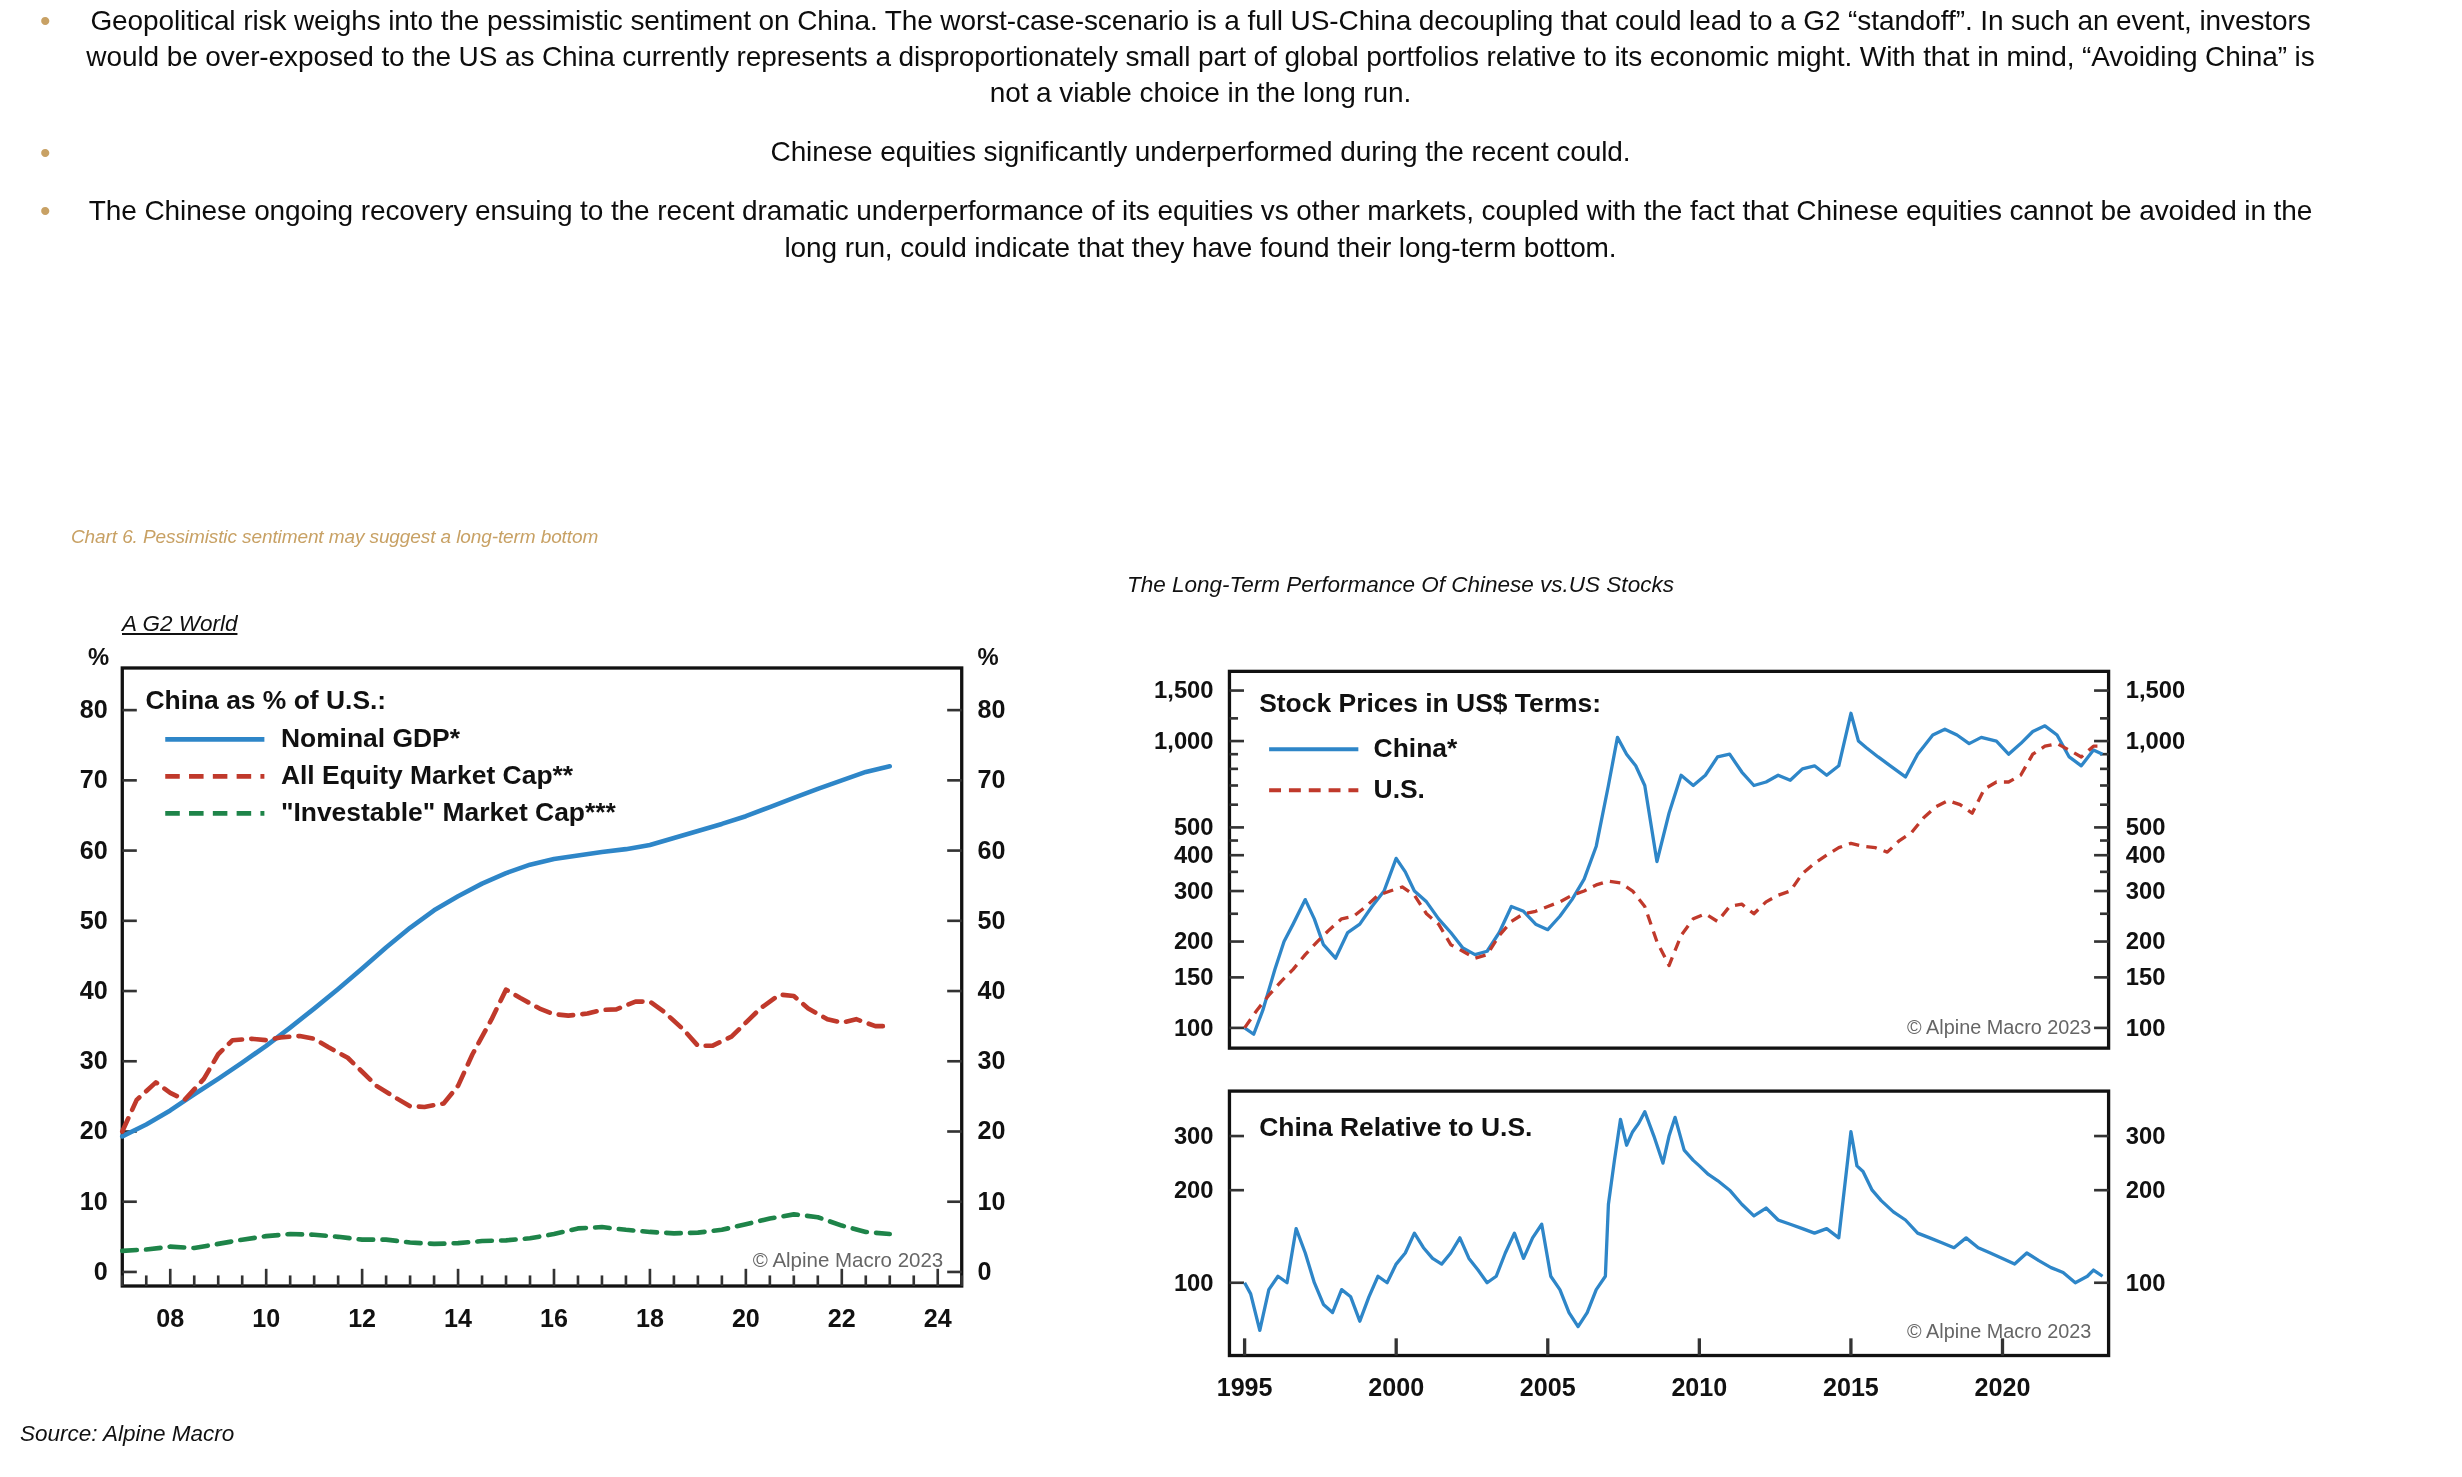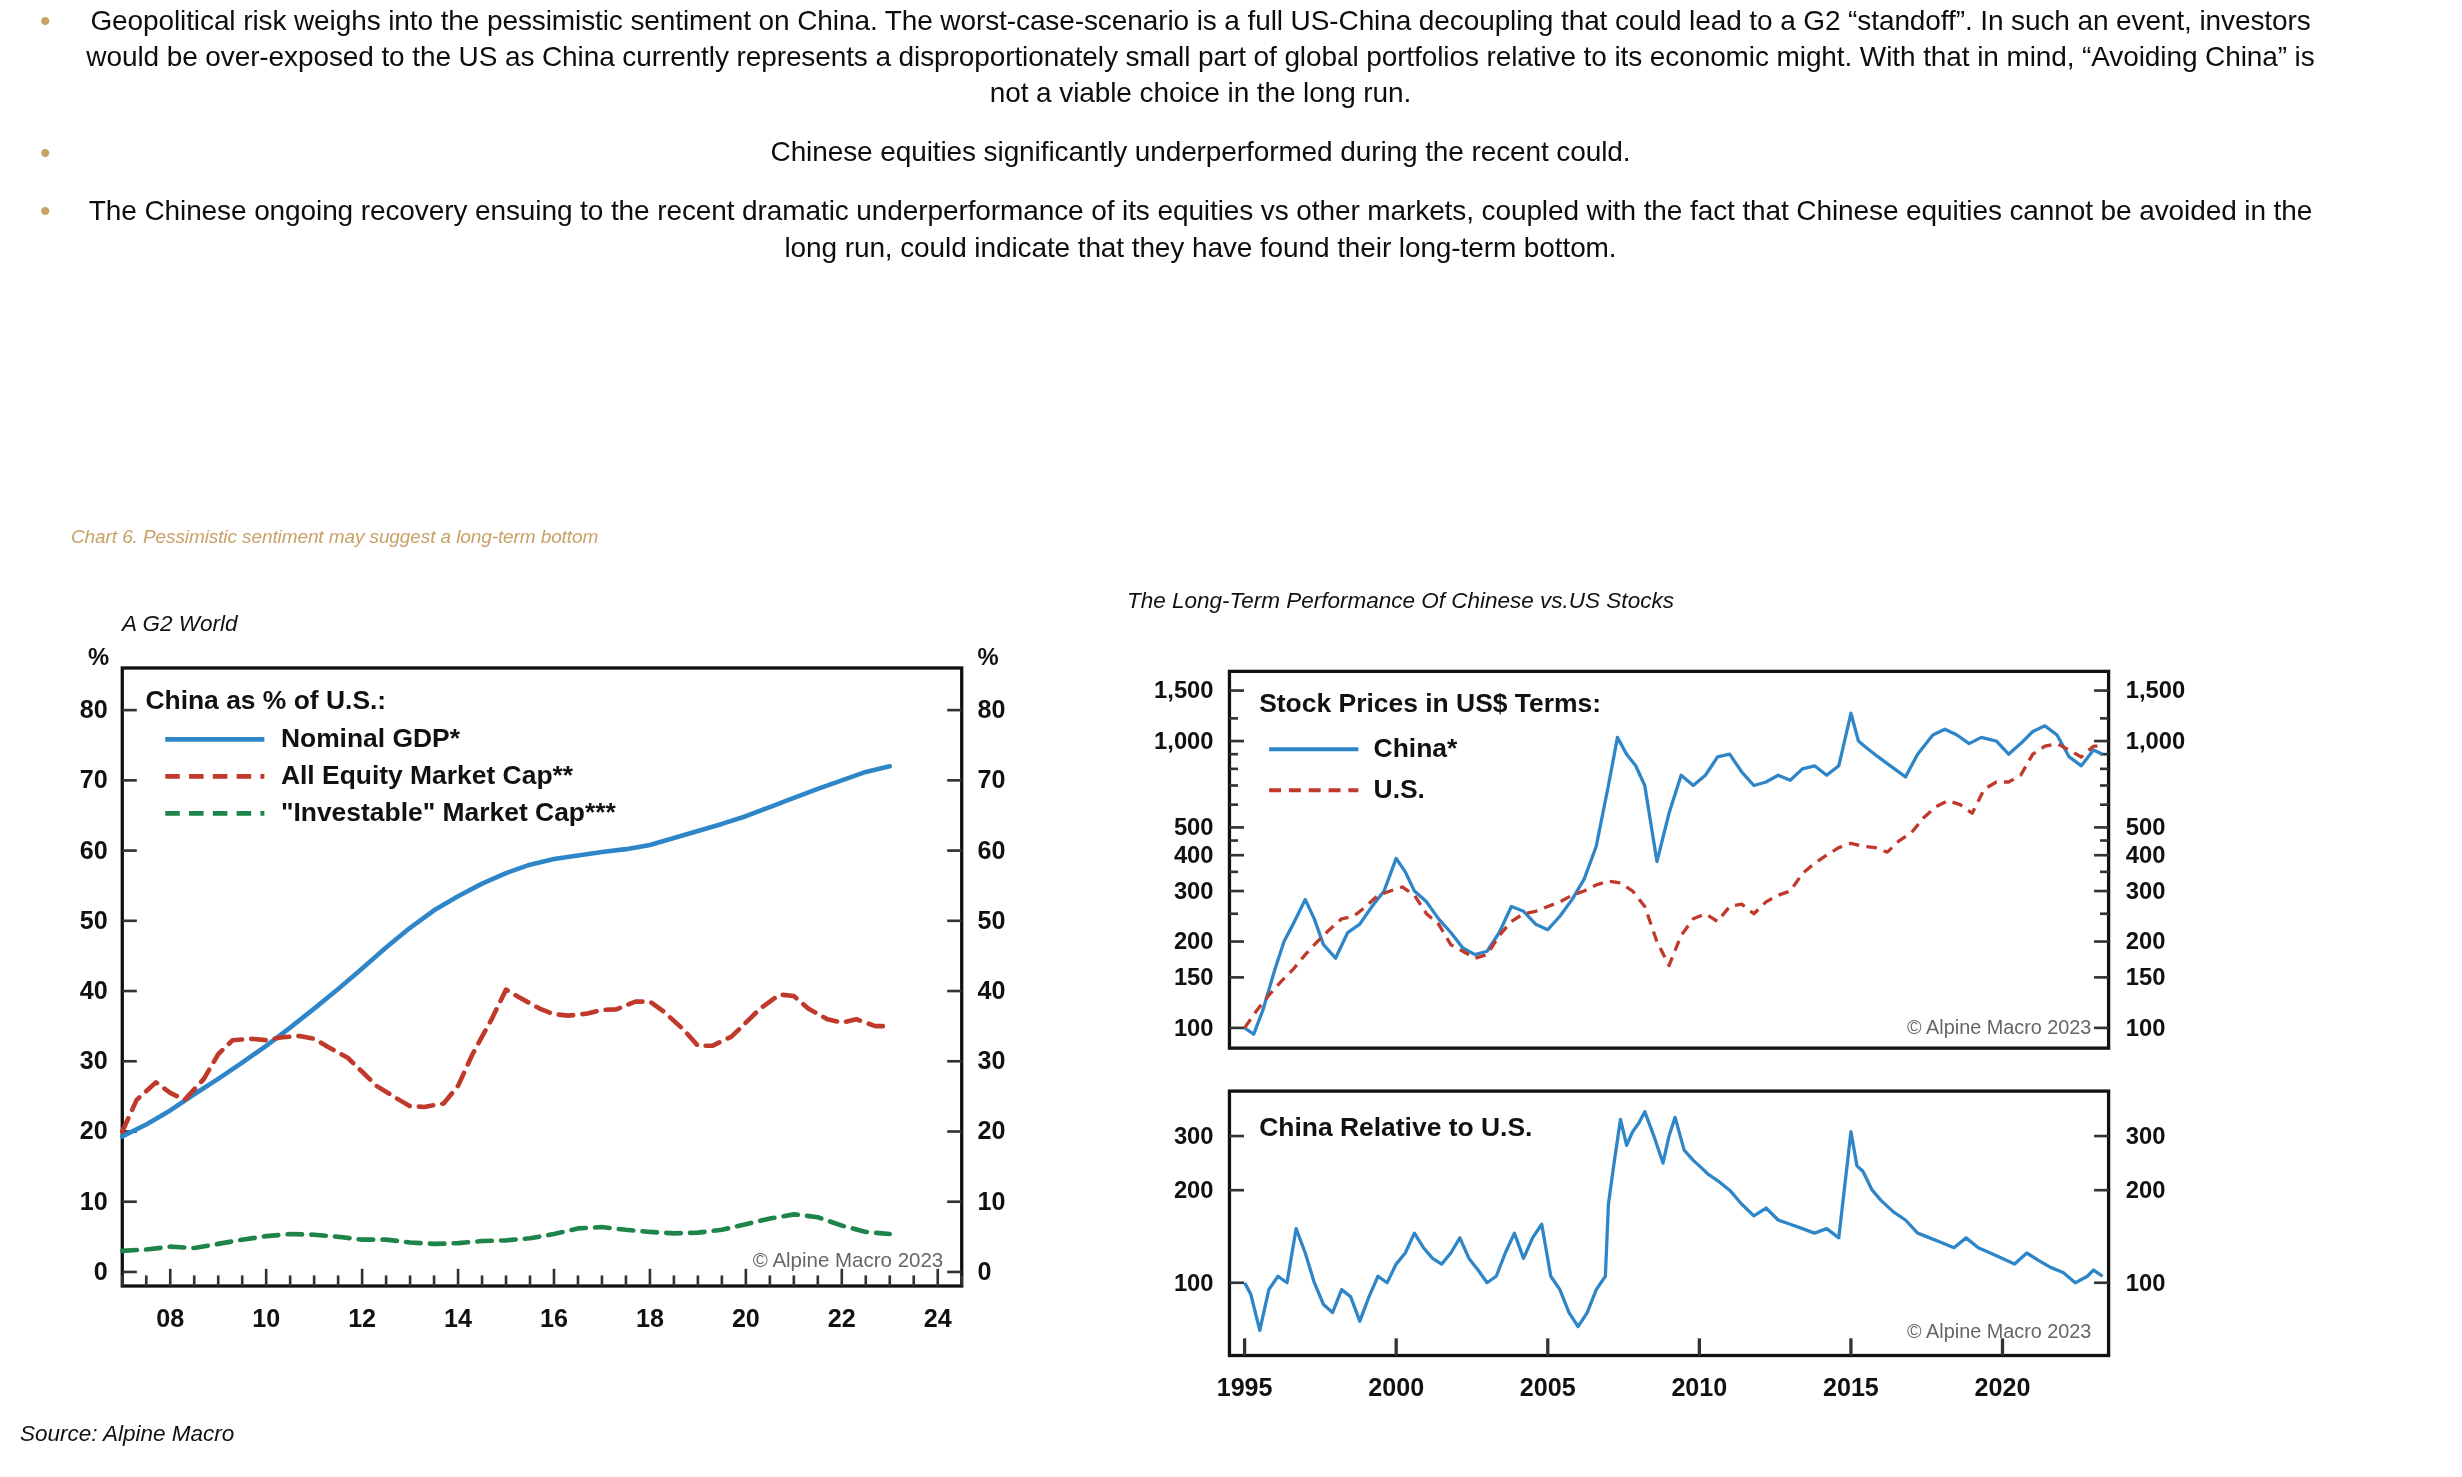--- a/index.html
+++ b/index.html
@@ -26,22 +26,22 @@
 
   
   .chart6-title{
     position:absolute;left:71px;top:526px;
     font-size:19px;color:#C8A164;letter-spacing:-0.1px;white-space:nowrap;font-style:italic;
   }
   .panel-caption{
     position:absolute;font-style:italic;font-size:22.5px;color:#111;
     white-space:nowrap;font-family:"Liberation Sans",sans-serif;
   }
-  #cap-left{left:122px;top:611px;}
-  #cap-right{left:1127px;top:588px;}
+  #cap-left{left:122px;top:611px;text-decoration:underline;}
+  #cap-right{left:1127px;top:572px;}
 
   .source{
     position:absolute;left:20px;top:1421px;
     font-size:22.5px;color:#111;font-style:italic;
   }
   svg{display:block;}
   .plotbox{position:absolute;}
 </style>
 </head>
 <body>

